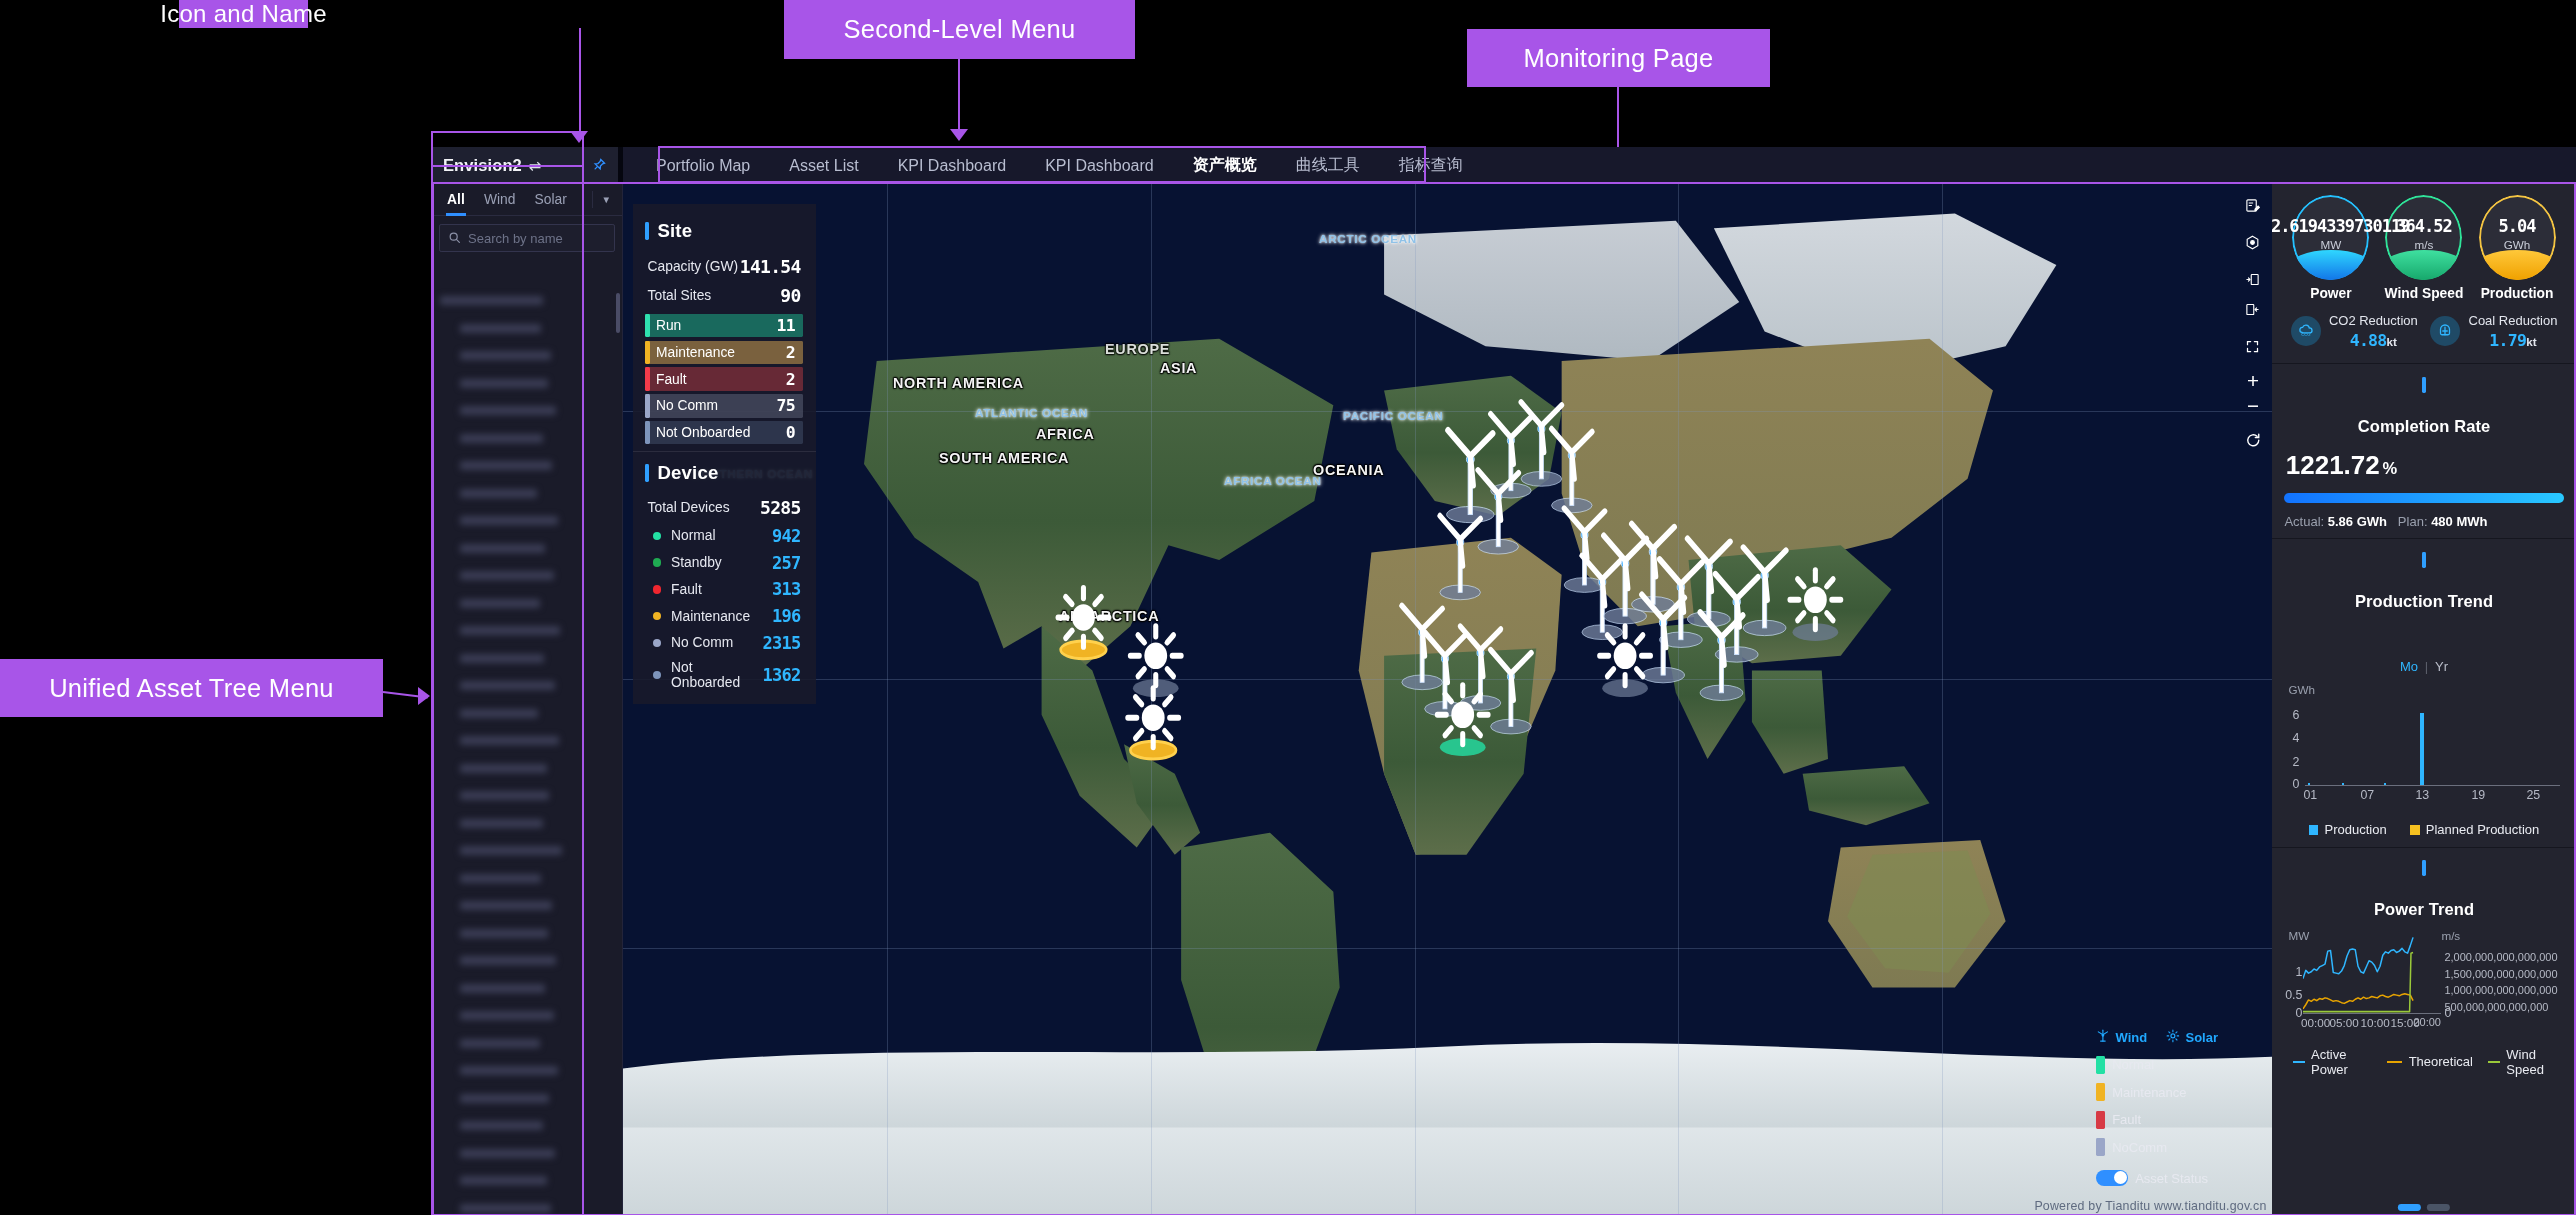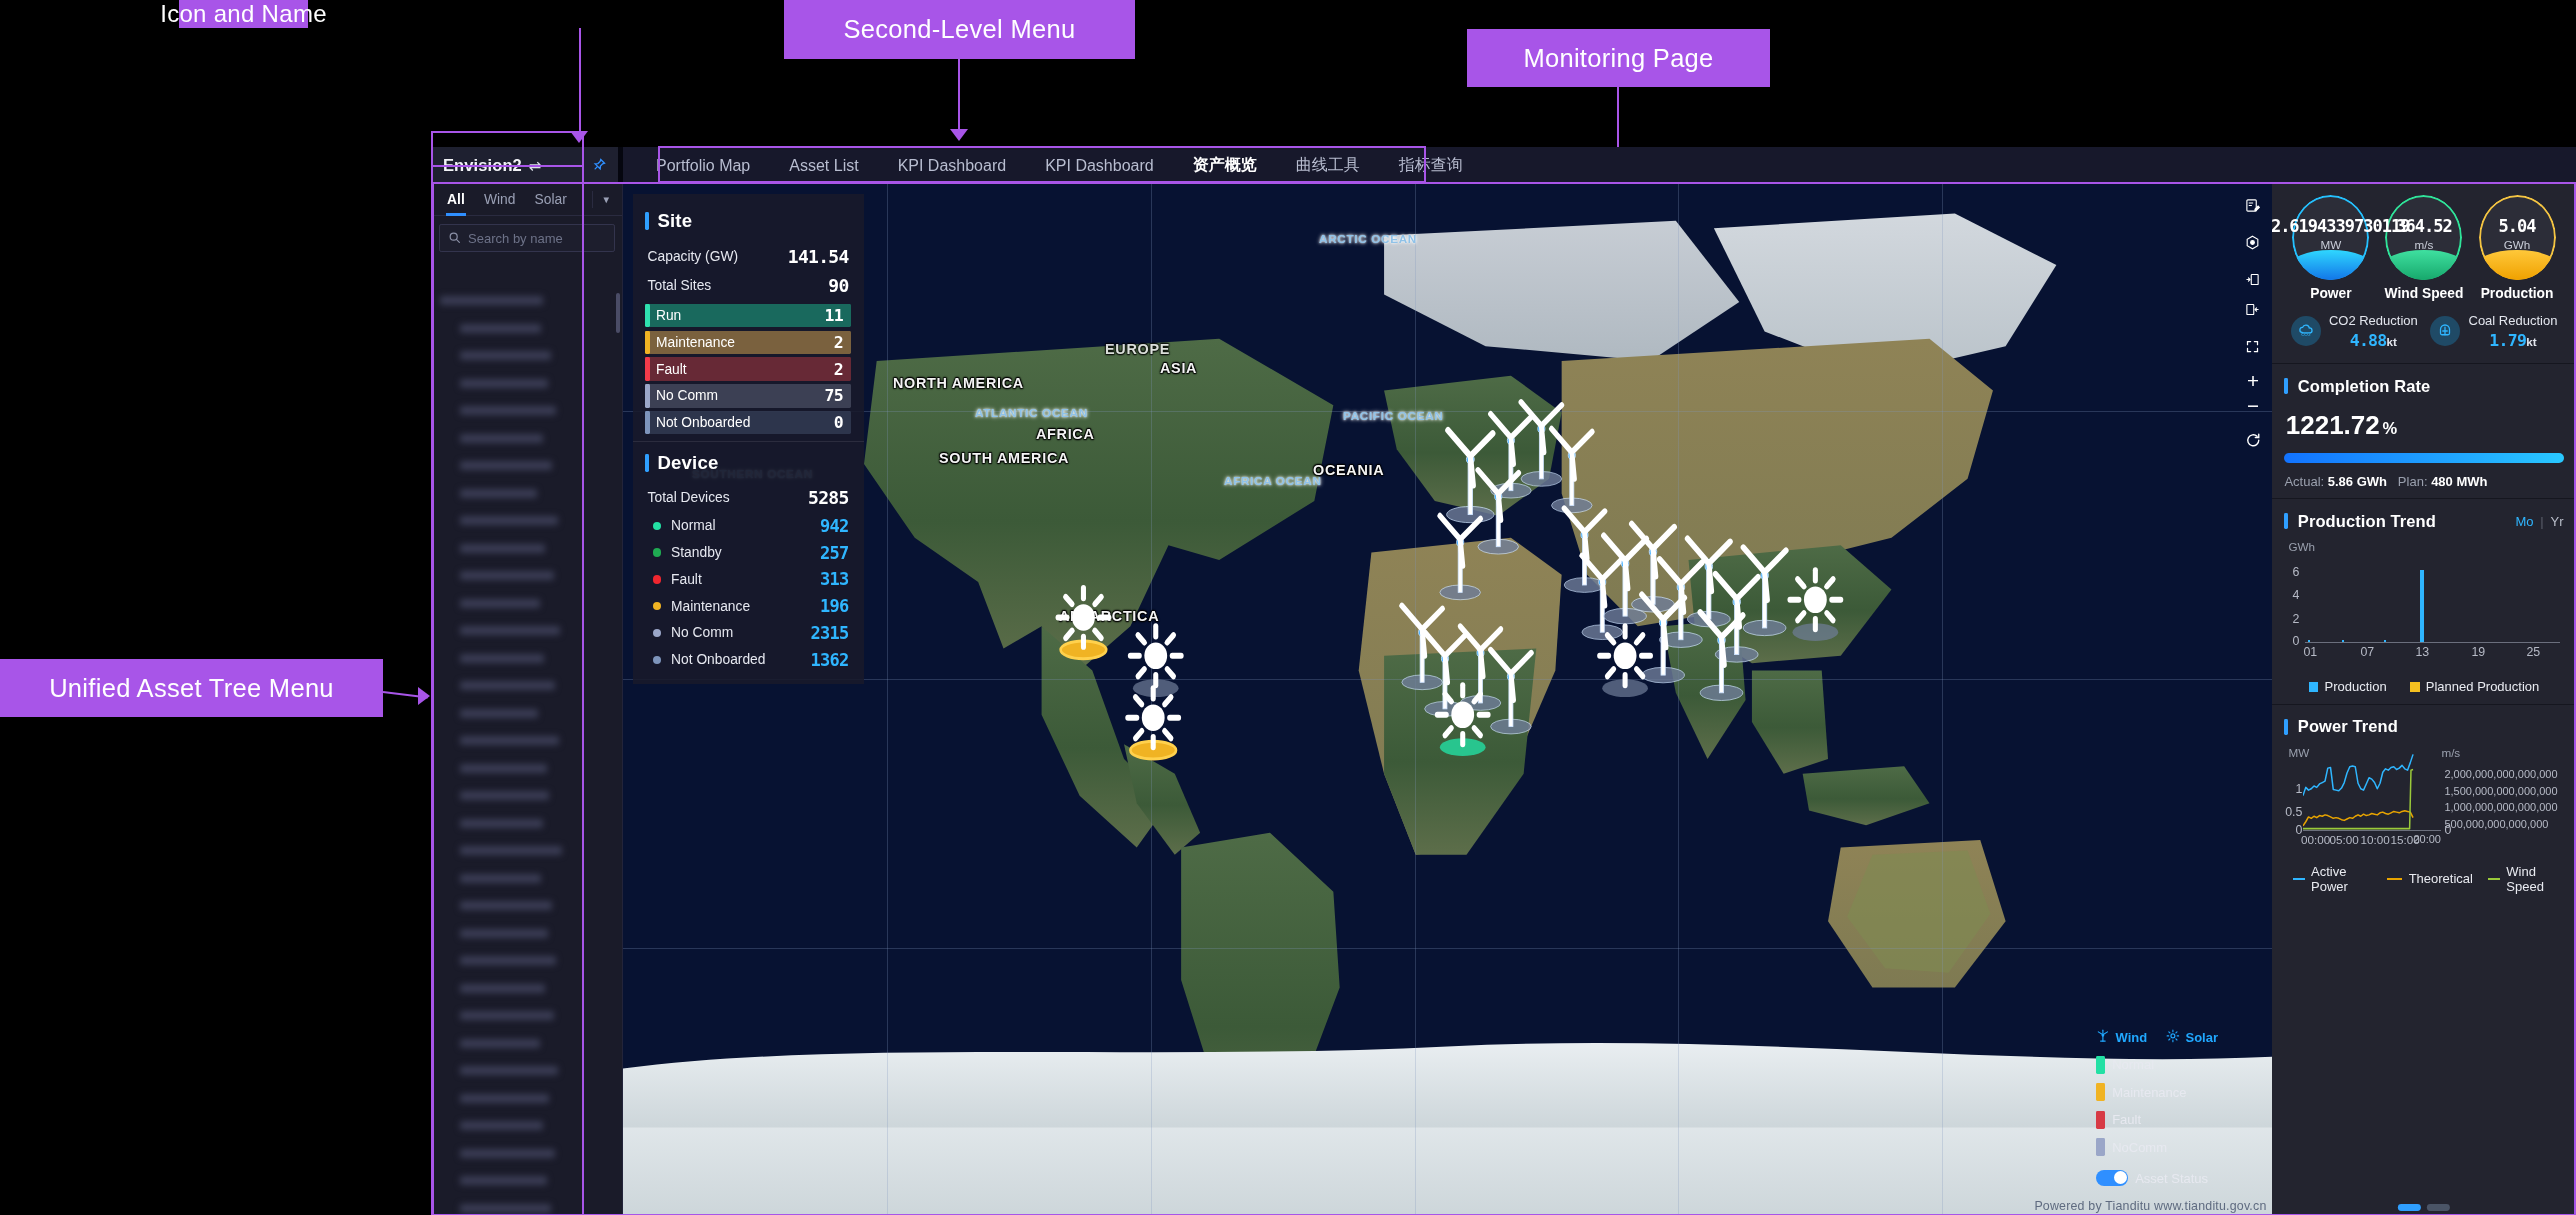--- a/index.html
+++ b/index.html
@@ -178,21 +178,21 @@
     position:absolute; right:1.4px; top:1.4px; width:13px; height:13px; border-radius:50%;
     background:#fff;
   }
   .attribution {
     position:absolute; right: 5.5px; bottom: 2.8px;
     color:#5f6b80; font-size: 12.4px; letter-spacing:0.2px; z-index: 15;
   }
 
   
   .statpanel {
-    position:absolute; left: 9.6px; top: 10px; width: 231px;
+    position:absolute; left: 9.6px; top: 20px; width: 183px;
     background: rgba(24,26,42,.86);
     z-index: 25;
     padding: 9.6px 0 11px 0;
   }
   .panel-title {
     display:flex; align-items:center; gap: 8.3px;
     padding: 6.9px 15px 9.6px 12.4px;
   }
   .panel-title .tick { width: 4.1px; height: 18px; background:#2f9fff; border-radius:1.4px; }
   .panel-title span { color:#fff; font-size:18.6px; font-weight:700; letter-spacing:0.2px; }
@@ -228,21 +228,21 @@
   }
   .panel-sep { height: 0.7px; background: rgba(255,255,255,.09); margin: 6.9px 0 2.8px 0; }
 
   
   .rail {
     position:absolute; right:0; top: 37px; width: 304px; bottom: 0;
     background: #23242f;
     overflow: hidden;
   }
   .rail-sec { border-bottom: 1.4px solid #15161f; padding: 6.9px 12.4px 9.6px 12.4px; position:relative; }
-  .sec-head { display:flex; align-items:center; gap: 10px; padding: 5.5px 0 4.1px 0; }
+  .sec-head { display:flex; align-items:center; gap: 24px; padding: 5.5px 0 4.1px 0; flex-direction: column; }
   .sec-head .tick { width: 3.4px; height: 16px; background:#2f9fff; border-radius:1.4px; }
   .sec-head h3 { color:#fff; font-size: 16.5px; font-weight:700; letter-spacing:0.1px; }
   .sec-head .spacer { flex:1; }
   .seg { display:flex; align-items:center; gap:6.9px; font-size:13px; }
   .seg .on { color:#2fb6ff; }
   .seg .off { color:#b9bdc9; }
   .seg .div { color:#5b5f6c; }
 
   .gauges { display:flex; align-items:flex-start; justify-content:space-around; padding: 8.3px 0 2.8px 0; position:relative; }
   .gauge { width: 89px; display:flex; flex-direction:column; align-items:center; position:relative; }

